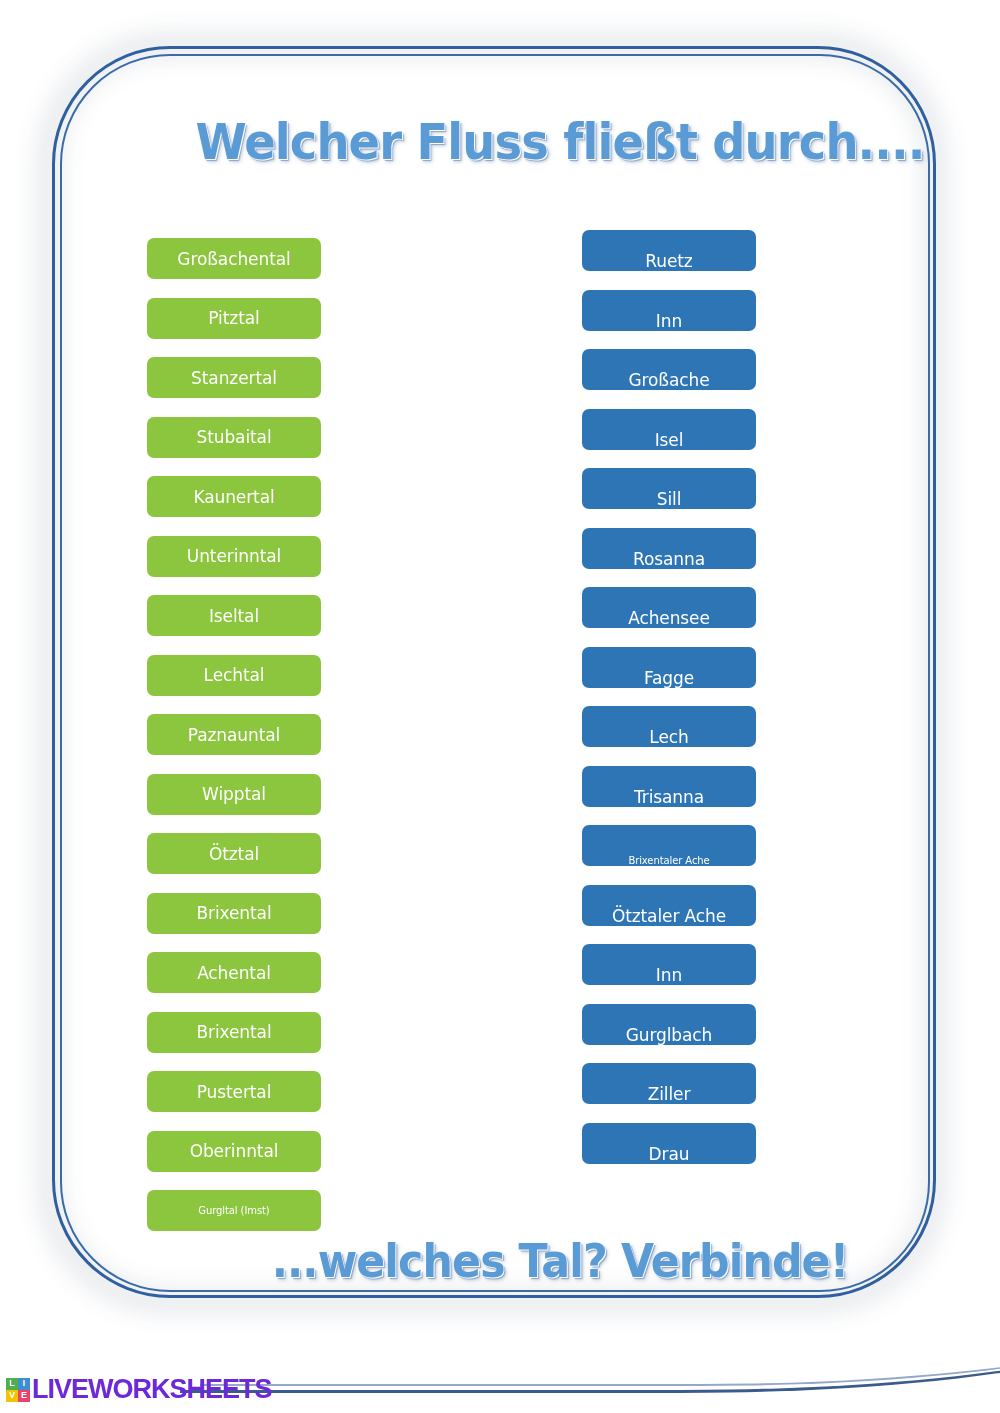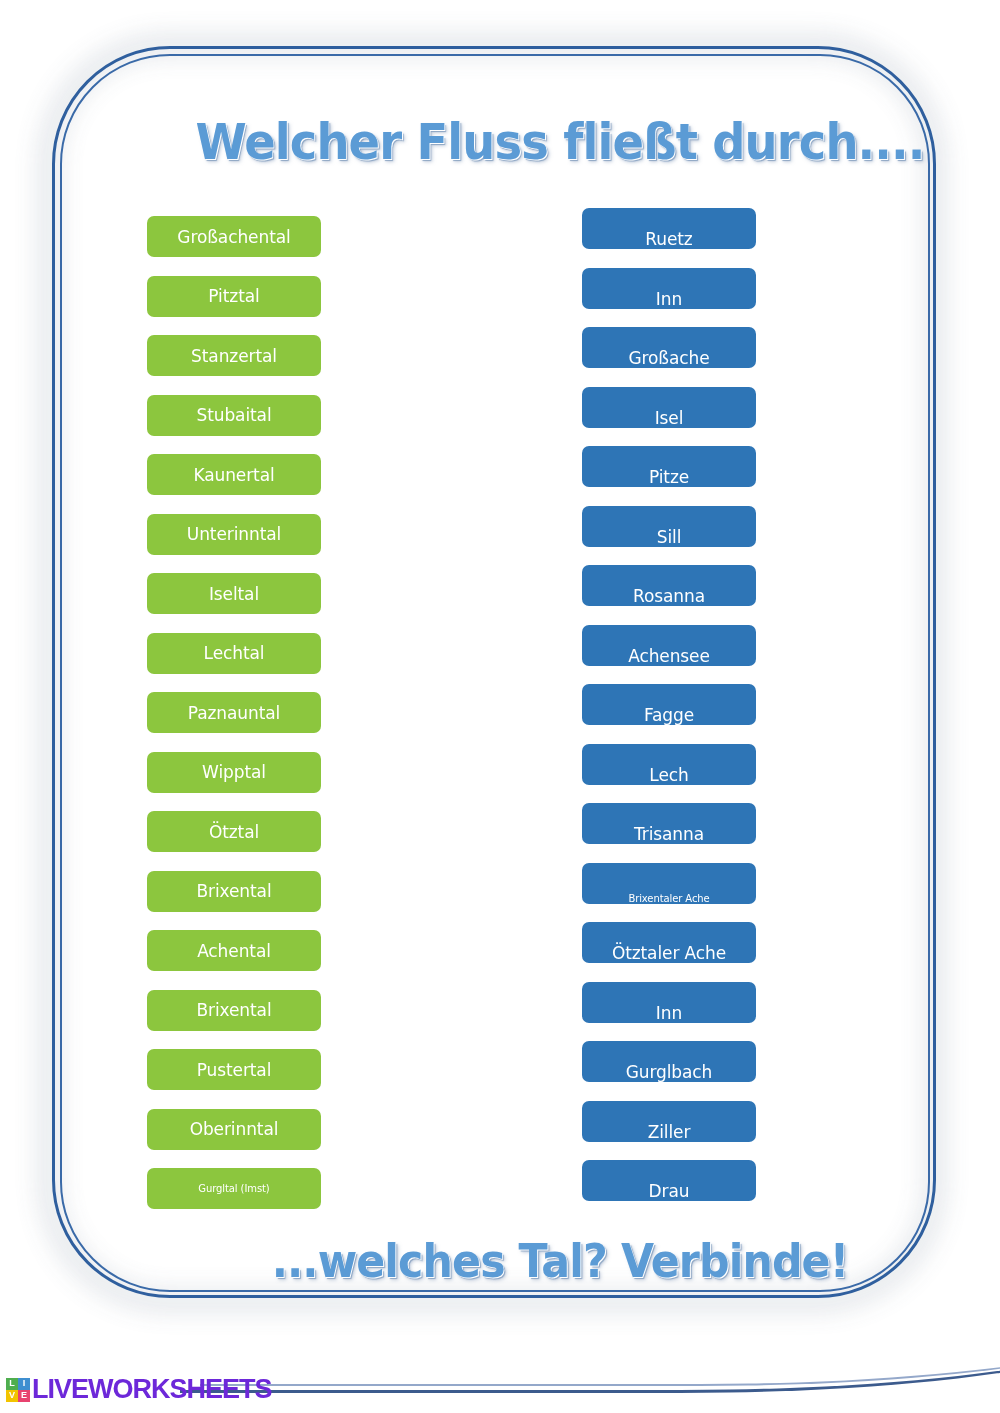--- a/index.html
+++ b/index.html
@@ -89,20 +89,21 @@
     font-size: 46px;
     line-height: 54px;
   }
 
   
   .col {
     position: absolute;
     width: 174px;
     display: flex;
     flex-direction: column;
+    margin-top: 22px;
   }
   .col-valleys { left: 147px; top: 216px; }
   .col-rivers  { left: 582px; top: 208px; }
 
   .chip {
     height: 41px;
     border-radius: 7px;
     margin-bottom: 18.5px;
     color: #ffffff;
     font-size: 17px;
@@ -264,23 +265,20 @@
       <div class="chip blue">
         <span>Inn</span>
       </div>
       <div class="chip blue">
         <span>Großache</span>
       </div>
       <div class="chip blue">
         <span>Isel</span>
       </div>
       <div class="chip blue">
-        <span>Pitze</span>
-      </div>
-      <div class="chip blue">
         <span>Sill</span>
       </div>
       <div class="chip blue">
         <span>Rosanna</span>
       </div>
       <div class="chip blue">
         <span>Achensee</span>
       </div>
       <div class="chip blue">
         <span>Fagge</span>

